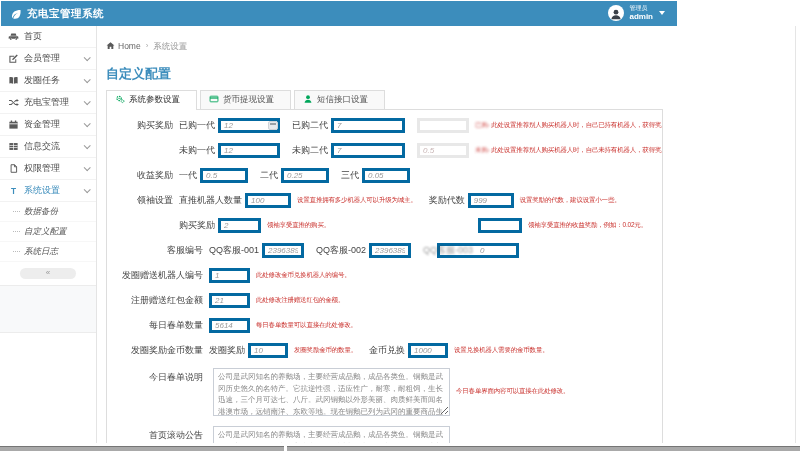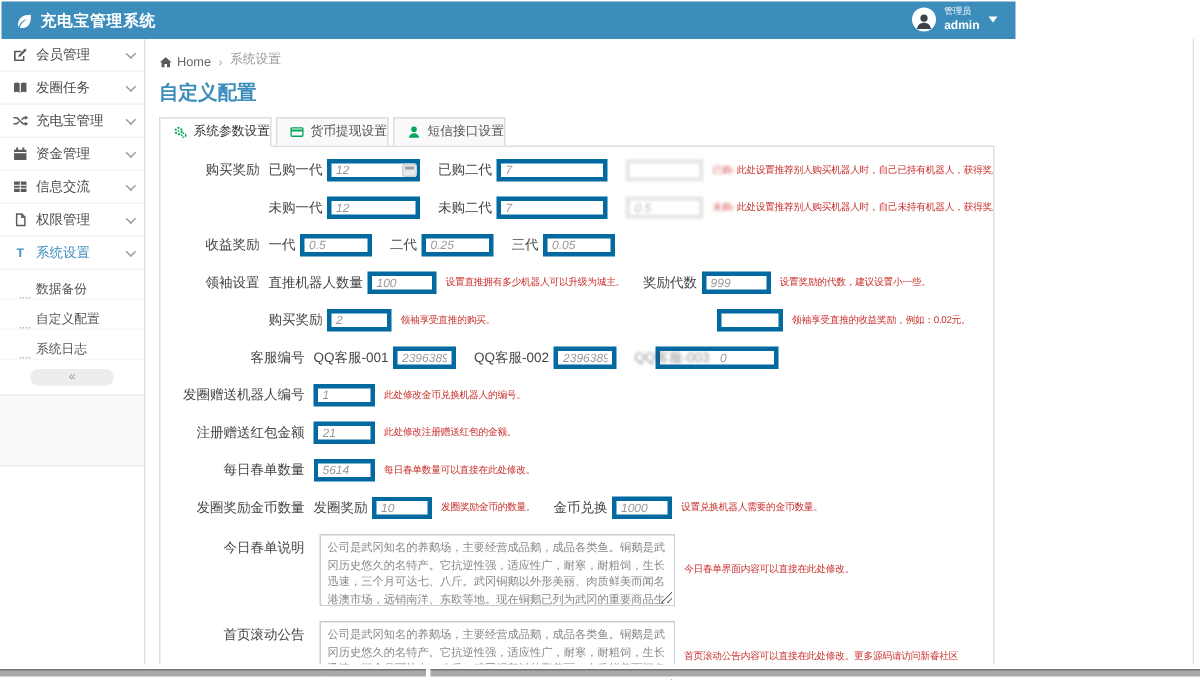--- a/index.html
+++ b/index.html
@@ -27,38 +27,38 @@
   .sidebar{position:absolute;left:0;top:26px;bottom:0;width:96px;background:#fff;
            border-right:1px solid #e4e4e4;z-index:4;}
   .sitem{display:flex;align-items:center;height:21px;padding:0 7px 0 8px;
          border-bottom:1px solid #f2f2f2;font-size:9px;color:#4a4a4a;cursor:pointer;}
   .sitem .ic{margin-right:5px;color:#5a5a5a;flex:none;}
   .sitem .slab{white-space:nowrap;}
   .sitem.active{color:#3c8dbc;}
   .sitem.active .ic{color:#3c8dbc;}
   .chev{margin-left:auto;width:4px;height:4px;border-right:1px solid #9a9a9a;
         border-bottom:1px solid #9a9a9a;transform:rotate(45deg) translateY(-1px);flex:none;}
-  .subitem{height:19px;display:flex;align-items:flex-end;padding-left:13px;font-size:8.5px;
-           color:#555;border-bottom:1px solid #f7f7f7;cursor:pointer;background:#fff;}
+  .subitem{height:19px;display:flex;align-items:center;padding-left:13px;font-size:8.5px;
+           color:#555;border-bottom:1px solid #f7f7f7;cursor:pointer;background:#fff;font-style:italic;}
   .subitem .dash{width:7px;border-top:1px dotted #bbb;margin-right:4px;}
   .collapse-pill{margin:6px auto 0;width:56px;height:11px;border-radius:6px;background:#ededed;
                  color:#999;font-size:8px;line-height:10px;text-align:center;cursor:pointer;}
   .sidebar-block{margin-top:6px;height:46px;background:#f8f9fa;border-top:1px solid #ececec;
                  border-bottom:1px solid #ececec;}
 
   
   .main{position:absolute;left:96px;top:26px;right:0;bottom:0;background:#fff;}
-  .crumb{display:flex;align-items:flex-end;height:17px;padding:3px 0 0 10px;font-size:8.5px;color:#666;}
+  .crumb{display:flex;align-items:flex-start;height:17px;padding:15px 0 0 10px;font-size:8.5px;color:#666;}
   .crumb .ic{width:9px;height:9px;color:#5a5a5a;margin-right:3px;}
   .crumb .sep{margin:0 5px;color:#aaa;font-size:8px;}
   .crumb .cur{color:#999;}
   .ptitle{margin:7px 0 7px 10px;font-size:13px;font-weight:bold;color:#3c8dbc;}
 
   .tabs{display:flex;margin-left:10px;width:557px;border-bottom:1px solid:#ddd;border-bottom:1px solid #ddd;}
-  .tab{display:flex;align-items:center;padding:3px 0 3px 8px;font-size:8.5px;color:#555;
+  .tab{display:flex;align-items:flex-start;padding:3px 16px 3px 8px;font-size:8.5px;color:#555;
        background:#f9f9f9;border:1px solid #ddd;border-bottom:none;margin-right:3px;cursor:pointer;}
   .tab .ic{color:#00a65a;margin-right:4px;width:10px;height:10px;}
   .tab.active{background:#fff;margin-bottom:-1px;padding-bottom:4px;color:#333;}
 
   .panel{margin-left:10px;width:557px;height:358px;border:1px solid #ddd;border-top:none;
          box-sizing:border-box;padding-top:8px;background:#fff;overflow:hidden;}
 
   
   .frow{display:flex;align-items:center;margin-bottom:10px;min-height:15px;}
   .glabel{flex:none;text-align:right;padding-right:6px;font-size:9px;color:#454545;white-space:nowrap;}
@@ -137,20 +137,30 @@
       </span>
       <span class="caret"></span>
     </div>
   </div>
 
   <div class="sidebar">
     <div id="sidebar-menu">
         <div class="sitem">
           <span class="ic">
             <svg viewBox="0 0 16 16">
+              <path fill="currentColor" d="M3.6 7l1.2-3.2h6.4L12.4 7zM2 7.6h12c.6 0 1 .4 1 1v2.6h-1.3a1.8 1.8 0 0 0-3.5 0H5.8a1.8 1.8 0 0 0-3.5 0H1V8.6c0-.6.4-1 1-1z"></path>
+              <circle fill="currentColor" cx="4" cy="11.6" r="1.3"></circle>
+              <circle fill="currentColor" cx="12" cy="11.6" r="1.3"></circle>
+            </svg>
+          </span>
+          <span class="slab">首页</span>
+        </div>
+        <div class="sitem">
+          <span class="ic">
+            <svg viewBox="0 0 16 16">
               <path fill="currentColor" d="M2 4h7v1.6H3.6v7h7V9.2H12V14H2z"></path>
               <path fill="currentColor" d="M6.6 8.2L12.7 2l1.5 1.6-6.1 6.1-2.1.5z"></path>
             </svg>
           </span>
           <span class="slab">会员管理</span>
           <span class="chev"></span>
         </div>
         <div class="sitem">
           <span class="ic">
             <svg viewBox="0 0 16 16">

